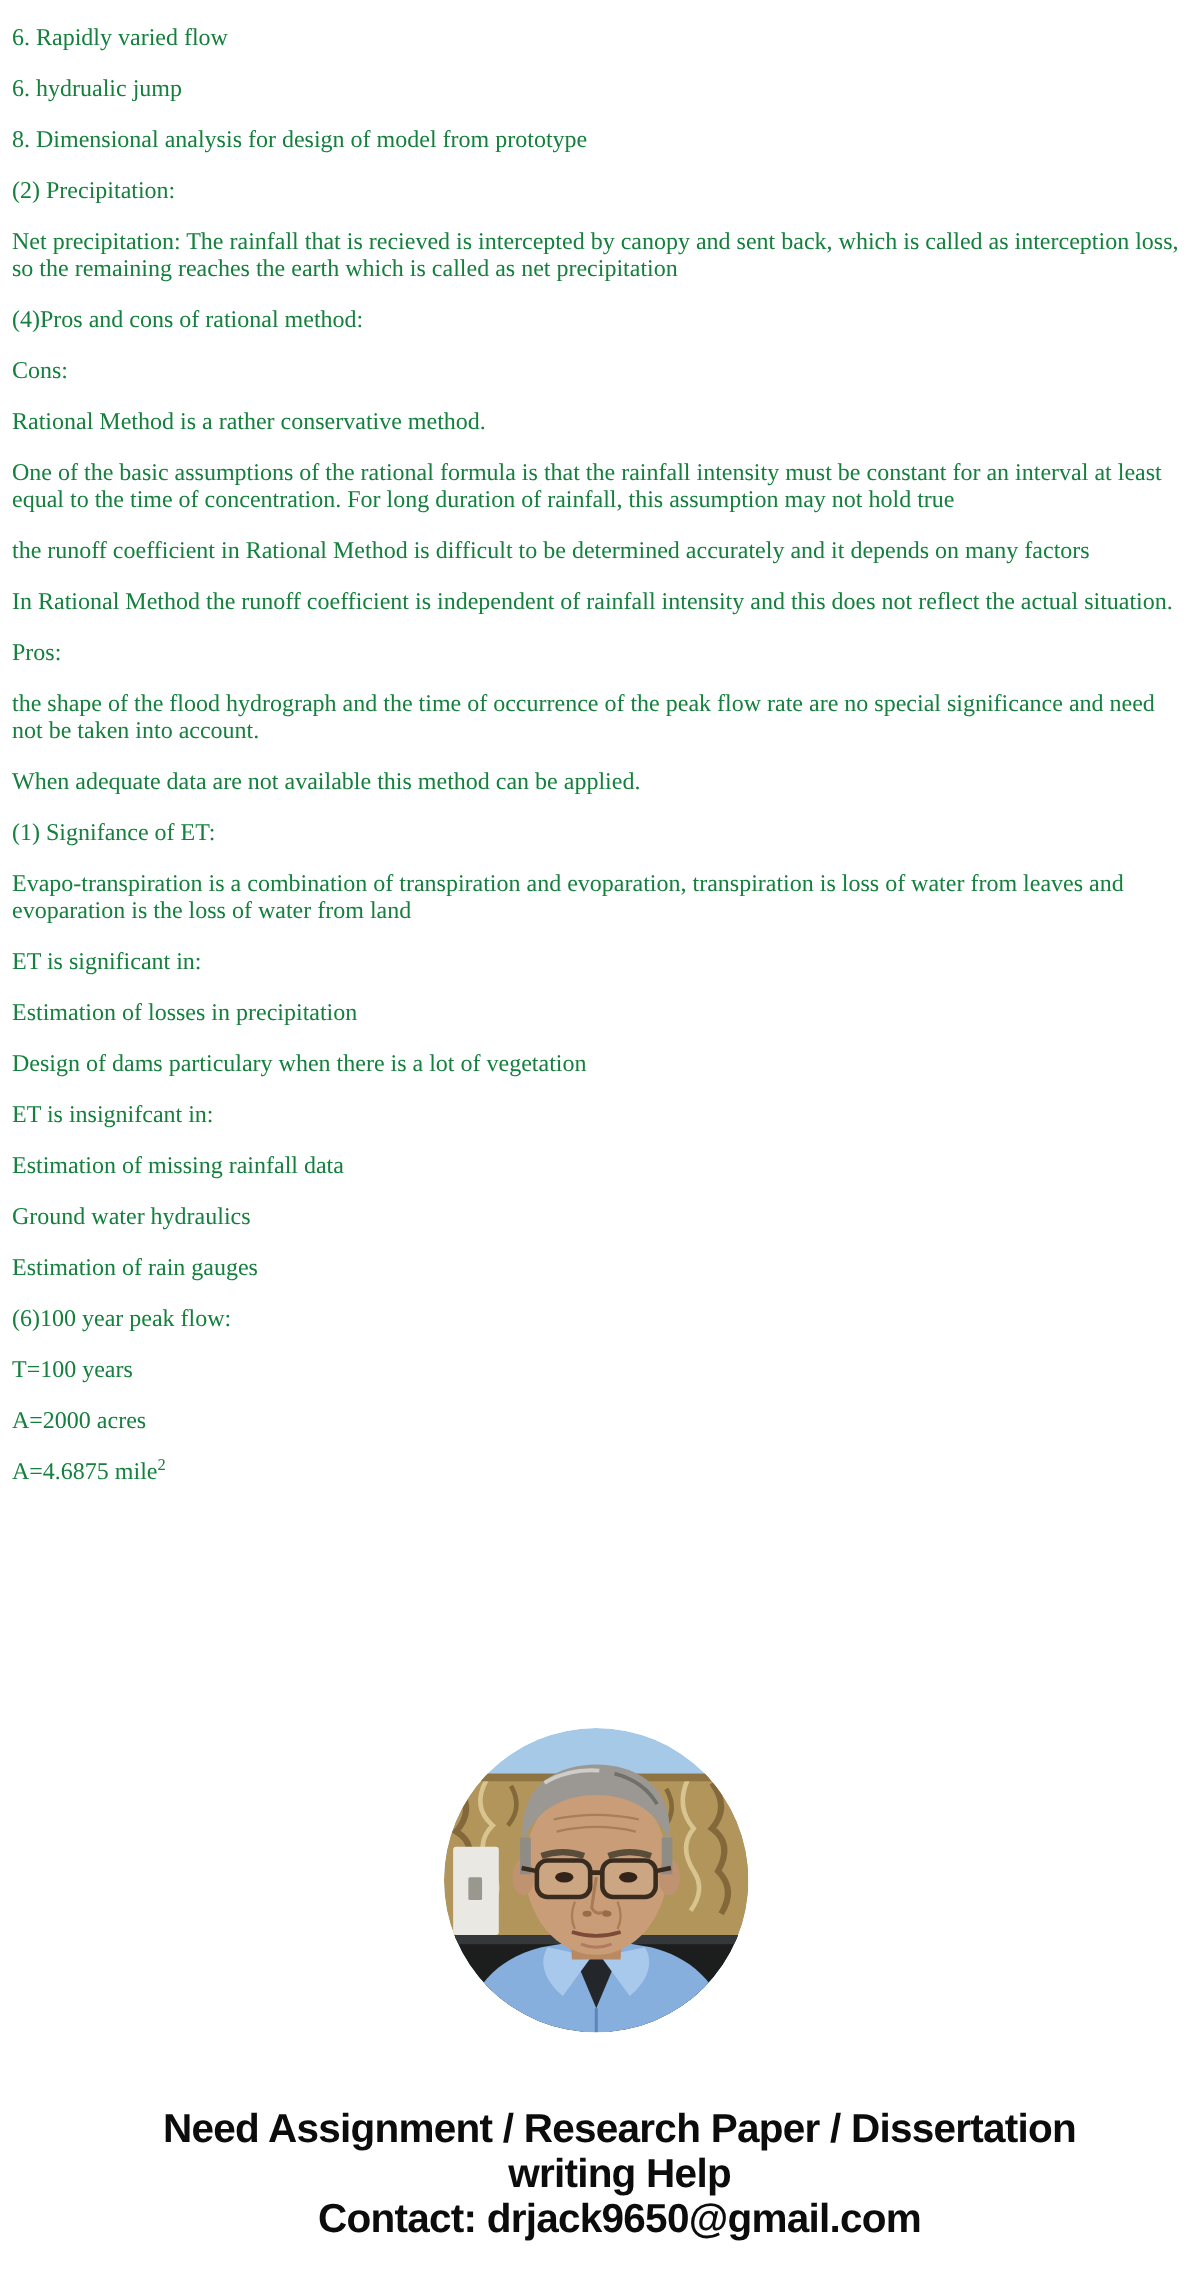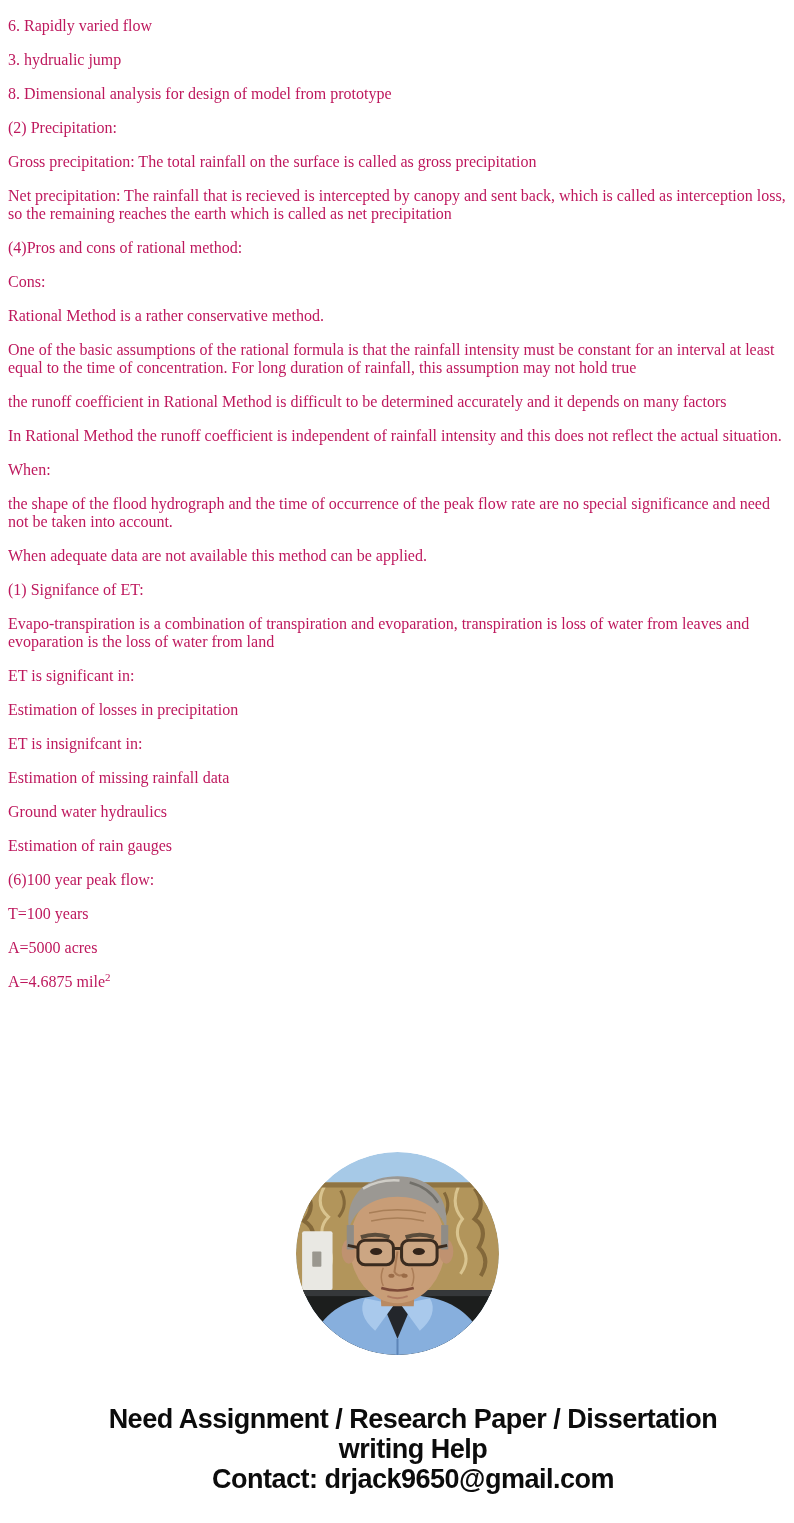--- a/index.html
+++ b/index.html
@@ -7,21 +7,21 @@
 
   
   .doc{
     height:1123px;
     overflow:hidden;
     padding:1px 8px 0 8px;
     box-sizing:border-box;
     font-family:"Liberation Serif","DejaVu Serif",serif;
     font-size:16px;
     line-height:18px;
-    color:#be185d;
+    color:#15803d;
   }
   .doc p{margin:16px 0;}
   .doc sup{font-size:11px;line-height:0;}
 
   
   .avatar{
     width:203px;height:203px;
     margin:29px auto 0 auto;
     border-radius:50%;
     overflow:hidden;
@@ -40,45 +40,45 @@
     letter-spacing:-0.5px;
     color:#0c0c0c;
     margin-left:32px;
   }
 </style>
 </head>
 <body>
 
 <div class="doc">
   <p>6. Rapidly varied flow</p>
-  <p>3. hydrualic jump</p>
+  <p>6. hydrualic jump</p>
   <p>8. Dimensional analysis for design of model from prototype</p>
   <p>(2) Precipitation:</p>
-  <p>Gross precipitation: The total rainfall on the surface is called as gross precipitation</p>
   <p>Net precipitation: The rainfall that is recieved is intercepted by canopy and sent back, which is called as interception loss, so the remaining reaches the earth which is called as net precipitation</p>
   <p>(4)Pros and cons of rational method:</p>
   <p>Cons:</p>
   <p>Rational Method is a rather conservative method.</p>
   <p>One of the basic assumptions of the rational formula is that the rainfall intensity must be constant for an interval at least equal to the time of concentration. For long duration of rainfall, this assumption may not hold true</p>
   <p>the runoff coefficient in Rational Method is difficult to be determined accurately and it depends on many factors</p>
   <p>In Rational Method the runoff coefficient is independent of rainfall intensity and this does not reflect the actual situation.</p>
-  <p>When:</p>
+  <p>Pros:</p>
   <p>the shape of the flood hydrograph and the time of occurrence of the peak flow rate are no special significance and need not be taken into account.</p>
   <p>When adequate data are not available this method can be applied.</p>
   <p>(1) Signifance of ET:</p>
   <p>Evapo-transpiration is a combination of transpiration and evoparation, transpiration is loss of water from leaves and evoparation is the loss of water from land</p>
   <p>ET is significant in:</p>
   <p>Estimation of losses in precipitation</p>
+  <p>Design of dams particulary when there is a lot of vegetation</p>
   <p>ET is insignifcant in:</p>
   <p>Estimation of missing rainfall data</p>
   <p>Ground water hydraulics</p>
   <p>Estimation of rain gauges</p>
   <p>(6)100 year peak flow:</p>
   <p>T=100 years</p>
-  <p>A=5000 acres</p>
+  <p>A=2000 acres</p>
   <p><span>A=4.6875 mile</span><sup>2</sup></p>
 </div>
 
 <div class="avatar">
   <svg viewBox="0 0 200 200" width="203" height="203" xmlns="http://www.w3.org/2000/svg">
     <defs>
       <clipPath id="circ">
           <circle cx="100" cy="100" r="100"></circle>
         </clipPath>
     </defs>

